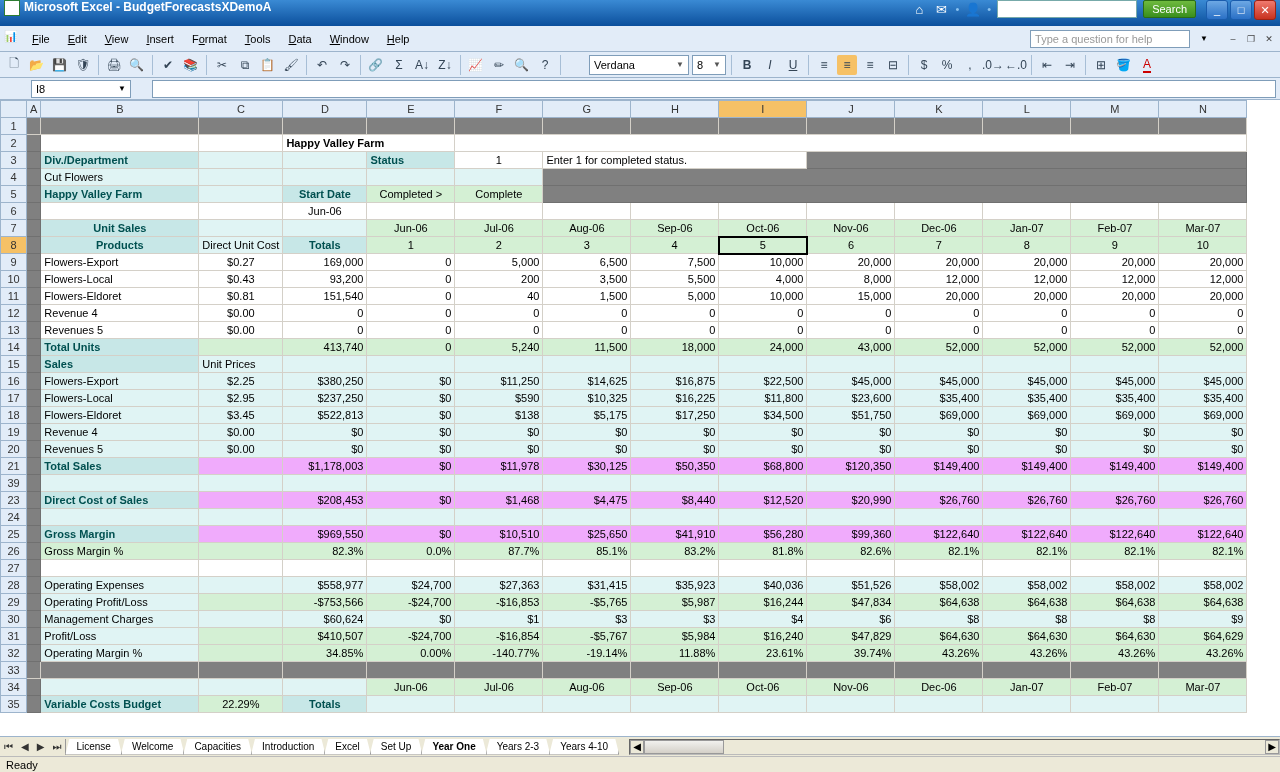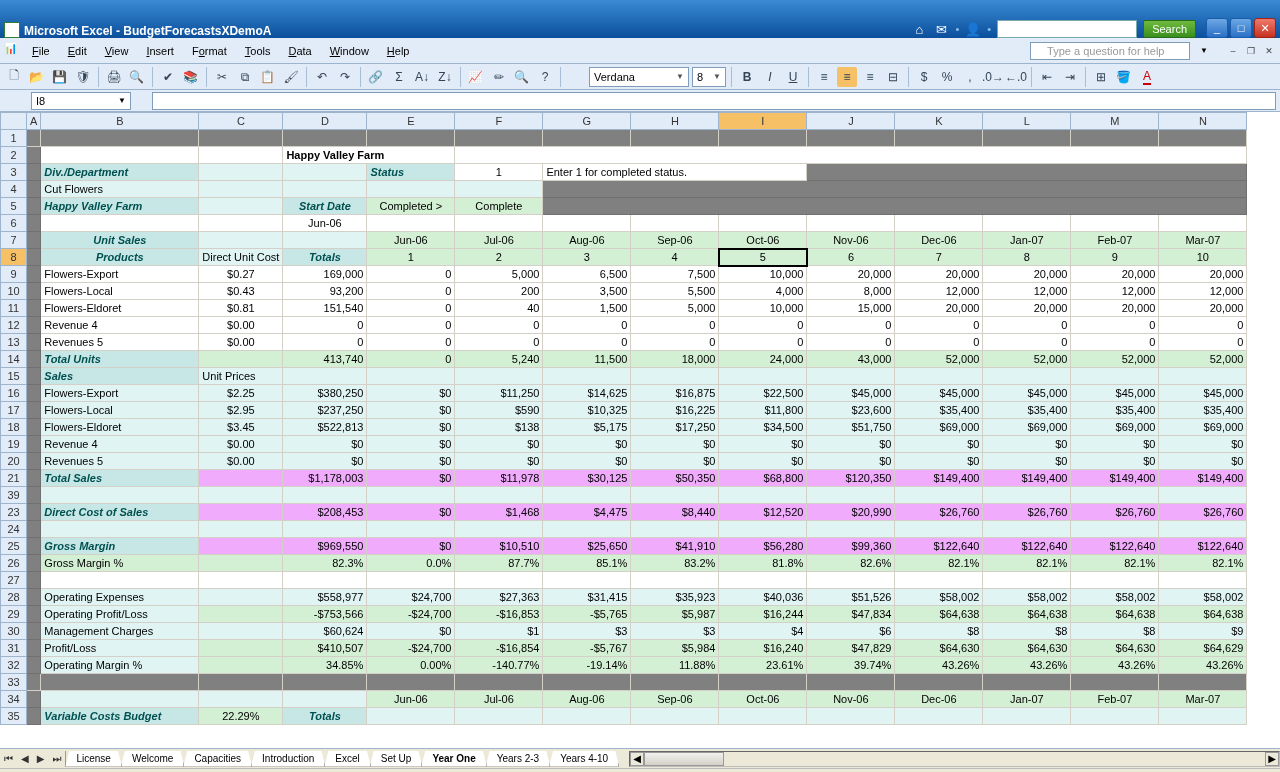--- a/index.html
+++ b/index.html
@@ -1,39 +1,39 @@
 <!DOCTYPE html>
 <html><head>
 <meta charset="utf-8">
 <style>
 * { box-sizing: border-box; margin: 0; padding: 0; font-family: Tahoma, sans-serif; }
 body { font-size: 11px; overflow: hidden; width: 1280px; height: 772px; background: #ece9d8; }
 
 
-.titlebar { height: 38px; background: linear-gradient(#3a8ad4, #0b4f9c); display: flex; align-items: flex-end; color: #fff; padding: 0 4px; }
+.titlebar { height: 26px; background: linear-gradient(#3a8ad4, #0b4f9c); display: flex; align-items: flex-start; color: #fff; padding: 0 4px; }
 .titlebar .xl-icon { width: 16px; height: 16px; margin-right: 4px; background: #fff; border: 1px solid #2e7d32; display: inline-block; }
 .titlebar .title { font-weight: bold; font-size: 12px; flex: 1; }
 .titlebar .search-area { display: flex; align-items: center; gap: 6px; }
 .titlebar .ico { width: 16px; height: 16px; display: inline-flex; align-items: center; justify-content: center; color: #fff; font-size: 13px; cursor: pointer; }
 .titlebar .sep { color: #8cc3f0; }
 .titlebar input { height: 18px; width: 140px; border: 1px solid #7aa; font-size: 11px; padding: 0 4px; }
 .titlebar .search-btn { height: 18px; padding: 0 8px; background: linear-gradient(#6fba3e, #398f1d); border: 1px solid #2b6d16; color: #fff; font-size: 11px; cursor: pointer; border-radius: 2px; }
 .winbtns { display: flex; gap: 2px; margin-left: 10px; }
 .winbtn { width: 22px; height: 20px; border-radius: 3px; display: flex; align-items: center; justify-content: center; font-size: 11px; color: #fff; cursor: pointer; border: 1px solid #1a5cad; }
 .winbtn.min, .winbtn.max { background: linear-gradient(#6da8e4, #2a70c6); }
 .winbtn.close { background: linear-gradient(#f07a6e, #c7321f); border-color: #9f2314; }
 
 
 .rowbar { display: flex; align-items: center; height: 26px; background: #e2ecf8; border-bottom: 1px solid #9db4cc; padding: 0 4px; }
 .menubar { gap: 2px; }
 .menubar .app-icon { width: 18px; height: 18px; }
 .menubar .menu-item { padding: 2px 8px; cursor: pointer; }
 .menubar .menu-item u { text-decoration-skip-ink: none; }
 .menubar .help-box { margin-left: auto; }
-.menubar .help-box input { width: 160px; height: 18px; font-size: 11px; padding: 0 16px; color: #999; border: 1px solid #7f9db9; }
+.menubar .help-box input { width: 160px; height: 18px; font-size: 11px; padding: 0 4px; color: #999; border: 1px solid #7f9db9; }
 .menubar .doc-ctrls { display: flex; gap: 4px; margin-left: 8px; }
 .menubar .doc-ctrls span { width: 14px; height: 14px; display: inline-flex; align-items: center; justify-content: center; font-size: 9px; cursor: pointer; color: #444; }
 
 
 .toolbar { gap: 3px; flex-wrap: nowrap; overflow: hidden; }
 .tbtn { width: 20px; height: 20px; display: inline-flex; align-items: center; justify-content: center; font-size: 12px; color: #345; cursor: pointer; border-radius: 2px; }
 .tsep { width: 1px; height: 20px; background: #a7bed6; margin: 0 2px; }
 .fontbox { width: 100px; height: 20px; border: 1px solid #7f9db9; background: #fff; font-size: 11px; padding: 1px 4px; display: flex; align-items: center; justify-content: space-between; }
 .sizebox { width: 34px; height: 20px; border: 1px solid #7f9db9; background: #fff; font-size: 11px; padding: 1px 4px; display: flex; align-items: center; justify-content: space-between; }
 .fontbox .dd, .sizebox .dd { font-size: 8px; color: #555; }
@@ -54,21 +54,21 @@
 table.sheet th { background: #e2ecf8; color: #333; font-weight: normal; text-align: center; border: 1px solid #9db4cc; }
 th.rowh { width: 26px; background: #e2ecf8; text-align: center; }
 th.rowh.active { background: #f6c166; }
 th.colh.active { background: #f6c166; }
 col.cA { width: 14px; }
 col.cB { width: 158px; }
 col.cD { width: 84px; }
 col.cM { width: 88px; }
 
 .r-darkgray td { background: #808080; border-color: #707070; }
-.teal-cell { background: #c7e7e7; color: #005050; font-weight: bold; font-style: italic; }
+.teal-cell { background: #c7e7e7; color: #005050; font-weight: bold; }
 .teal-lite { background: #e0f4f4; }
 .calc-green { background: #d4f0d4; }
 .calc-teal { background: #f0abfc; }
 .label-col { background: #e0f4f4; text-align: left; }
 td.num { text-align: right; }
 td.ctr { text-align: center; }
 td.cellA { background: #808080; border-color: #707070 !important; }
 .active-cell { border: 2px solid #000 !important; }
 
 

